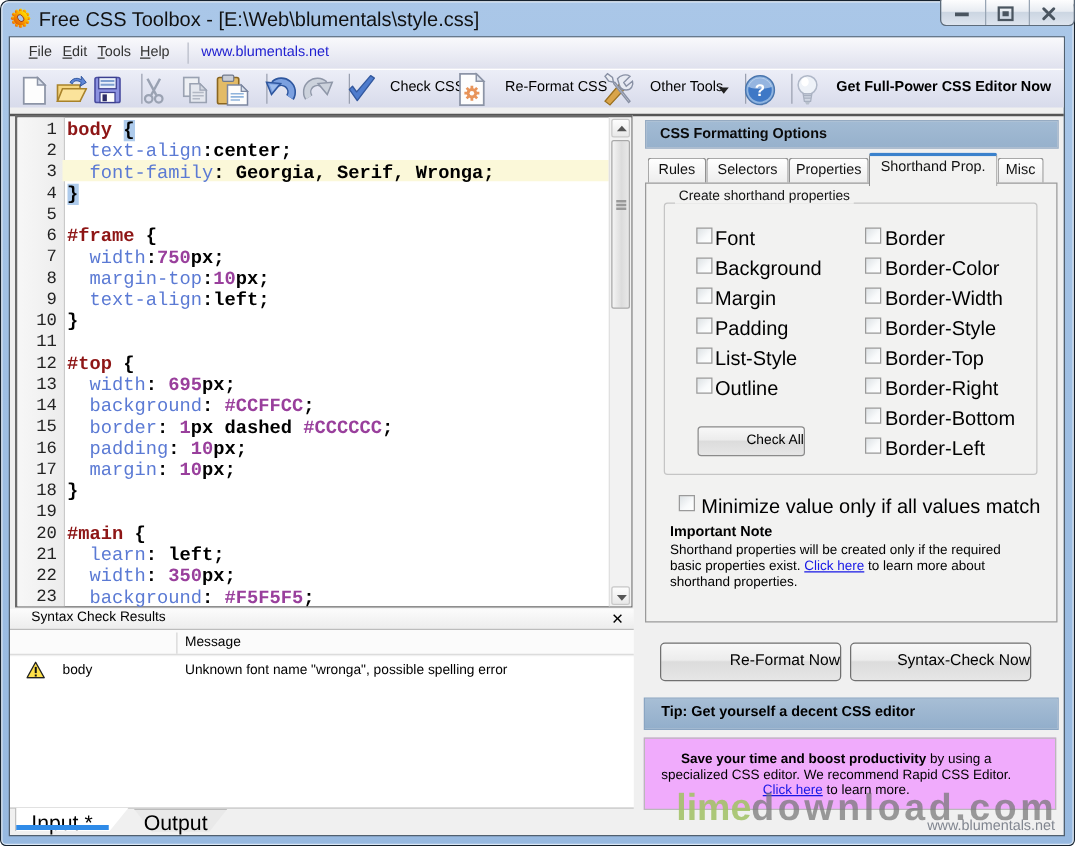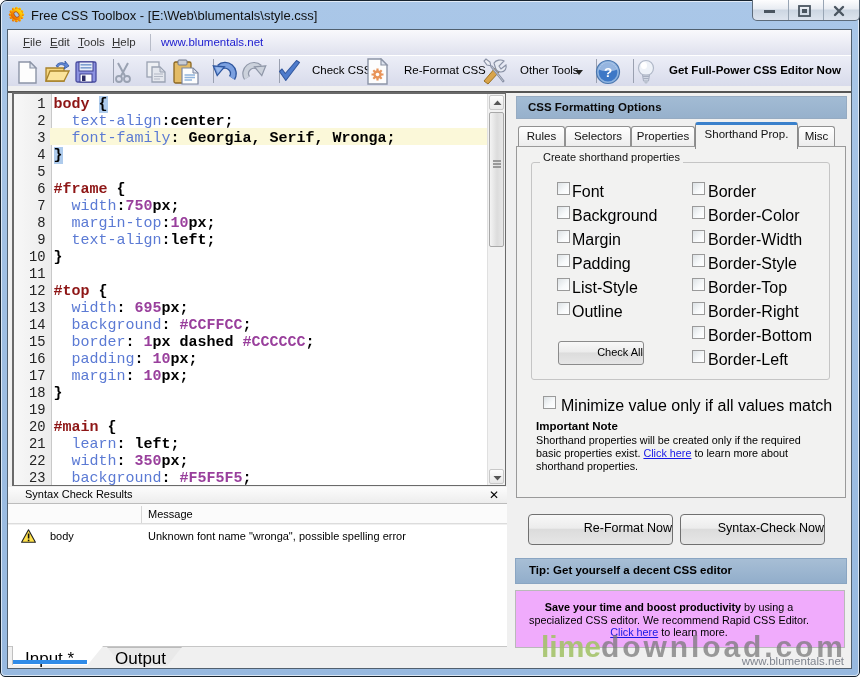--- a/index.html
+++ b/index.html
@@ -3,21 +3,21 @@
 <style>
 html,body{margin:0;padding:0;}
 body{width:860px;height:677px;overflow:hidden;font-family:"Liberation Sans",sans-serif;position:relative;background:#fff;}
 .abs{position:absolute;}
 
 #frame{position:absolute;left:0;top:0;width:858px;height:675px;border:1px solid #16222e;border-radius:7px 7px 5px 5px;background:linear-gradient(#aac7e8,#9fbfe3 45%,#97b9e0);}
 #frame .inhl{position:absolute;left:0;top:0;right:0;bottom:0;border:1px solid rgba(255,255,255,.65);border-radius:6px 6px 4px 4px;}
 
 #client{position:absolute;left:8px;top:30px;width:843px;height:638px;background:#f0f0f0;outline:1px solid #51606f;}
 
-#title{position:absolute;left:31px;top:8px;font-size:13px;color:#111;}
+#title{position:absolute;left:31px;top:8px;font-size:16px;color:#111;}
 
 #winbtns{position:absolute;left:752px;top:0;width:106px;height:20px;border:1px solid #5d6b7a;border-top:none;border-radius:0 0 5px 5px;background:linear-gradient(#fdfdfe,#e8ecf2 45%,#ccd6e2 50%,#dde4ee);display:flex;}
 #winbtns .wb{flex:1;position:relative;border-right:1px solid #98a5b4;}
 #winbtns .wb:last-child{border-right:none;}
 
 #menubar{position:absolute;left:8px;top:30px;width:843px;height:25px;background:linear-gradient(#f9f9fc,#dfe1ee);border-bottom:1px solid #fff;font-size:11.5px;color:#333;}
 #menubar span.mi{position:absolute;top:6px;}
 #menubar .msep{position:absolute;left:142px;top:4px;height:17px;width:1px;background:#b8bcc8;}
 #menubar .url{position:absolute;left:153px;top:6px;color:#2020d0;}
 

